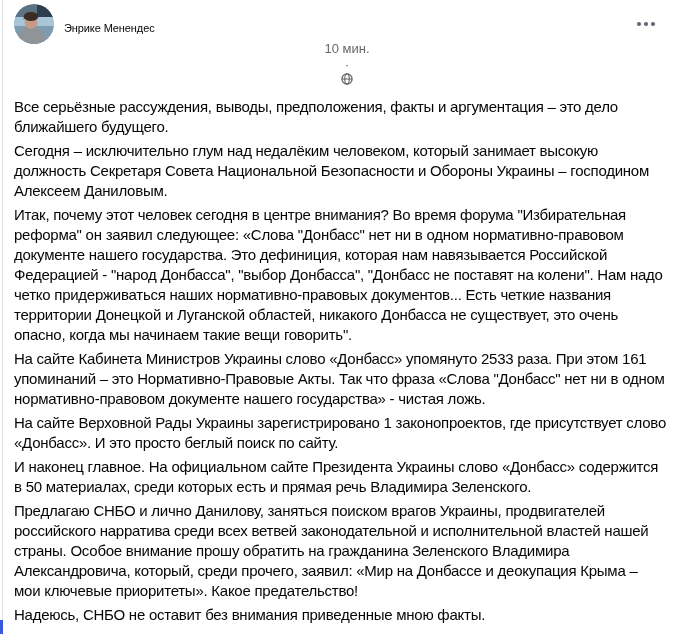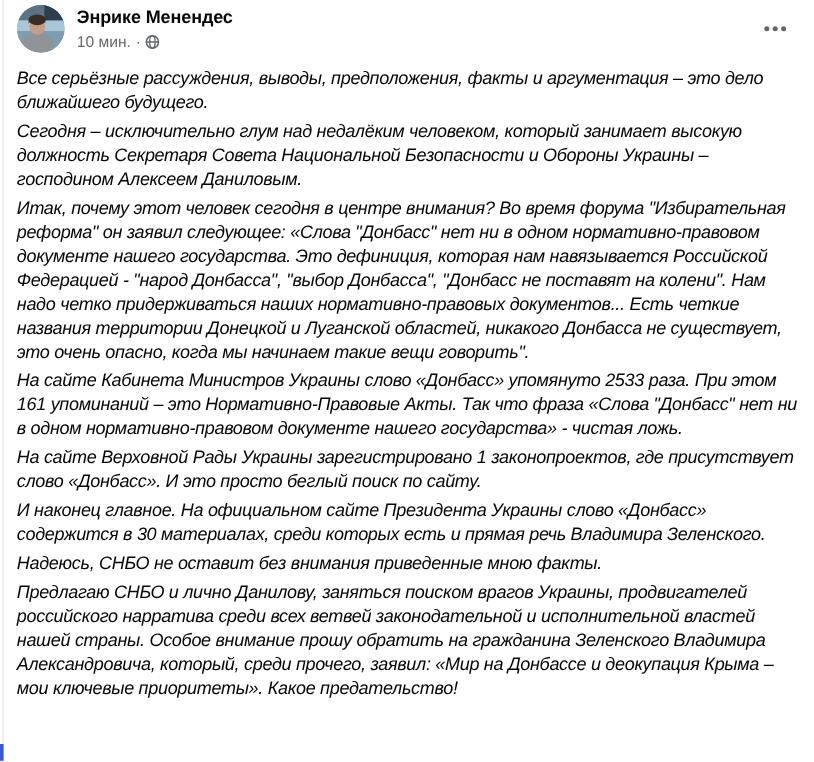--- a/index.html
+++ b/index.html
@@ -26,35 +26,36 @@
   .avatar {
     width: 40px; height: 40px;
     border-radius: 50%;
     overflow: hidden;
     flex: 0 0 40px;
     cursor: pointer;
   }
   .avatar svg { display: block; }
   .header-info { margin-left: 10px; flex: 1; }
   .author-name {
-    font-size: 15px;
-    font-weight: 700;
+    font-size: 11px;
+    font-weight: 400;
     color: #050505;
     line-height: 19px;
-    margin-top: 1px;
+    margin-top: 15px;
     letter-spacing: -0.1px;
     cursor: pointer;
   }
   .meta-row {
     display: flex;
     align-items: center;
     margin-top: 3px;
     font-size: 13px;
     color: #65676b;
     line-height: 16px;
+    flex-direction: column;
   }
   .meta-row .sep { margin: 0 4px; }
   .globe { width: 12px; height: 12px; display: inline-block; }
   .more-options {
     margin-left: auto;
     margin-top: 8px;
     width: 32px; height: 24px;
     display: flex;
     align-items: center;
     justify-content: center;
@@ -63,21 +64,21 @@
     cursor: pointer;
     padding: 0;
   }
   .post-body {
     padding: 12px 12px 0 14px;
     font-size: 15px;
     line-height: 20px;
     letter-spacing: -0.25px;
     color: #050505;
   }
-  .post-body p { margin: 0 0 4px 0; font-style: italic; }
+  .post-body p { margin: 0 0 4px 0; }
   .post-body p:last-child { margin-bottom: 0; }
   .text-cursor-mark {
     position: absolute;
     left: 0;
     top: 620px;
     width: 3px;
     height: 14px;
     background: #3b57dd;
   }
 </style>
@@ -129,18 +130,18 @@
     </svg>
   </button>
 </div>
 
 <div class="post-body">
   <p>Все серьёзные рассуждения, выводы, предположения, факты и аргументация – это дело ближайшего будущего.</p>
   <p>Сегодня – исключительно глум над недалёким человеком, который занимает высокую должность Секретаря Совета Национальной Безопасности и Обороны Украины – господином Алексеем Даниловым.</p>
   <p>Итак, почему этот человек сегодня в центре внимания? Во время форума "Избирательная реформа" он заявил следующее: «Слова "Донбасс" нет ни в одном нормативно-правовом документе нашего государства. Это дефиниция, которая нам навязывается Российской Федерацией - "народ Донбасса", "выбор Донбасса", "Донбасс не поставят на колени". Нам надо четко придерживаться наших нормативно-правовых документов... Есть четкие названия территории Донецкой и Луганской областей, никакого Донбасса не существует, это очень опасно, когда мы начинаем такие вещи говорить".</p>
   <p>На сайте Кабинета Министров Украины слово «Донбасс» упомянуто 2533 раза. При этом 161 упоминаний – это Нормативно-Правовые Акты. Так что фраза «Слова "Донбасс" нет ни в одном нормативно-правовом документе нашего государства» - чистая ложь.</p>
   <p>На сайте Верховной Рады Украины зарегистрировано 1 законопроектов, где присутствует слово «Донбасс». И это просто беглый поиск по сайту.</p>
-  <p>И наконец главное. На официальном сайте Президента Украины слово «Донбасс» содержится в 30 материалах, среди которых есть и прямая речь Владимира Зеленского.</p>
+  <p>И наконец главное. На официальном сайте Президента Украины слово «Донбасс» содержится в 50 материалах, среди которых есть и прямая речь Владимира Зеленского.</p>
+  <p>Предлагаю СНБО и лично Данилову, заняться поиском врагов Украины, продвигателей российского нарратива среди всех ветвей законодательной и исполнительной властей нашей страны. Особое внимание прошу обратить на гражданина Зеленского Владимира Александровича, который, среди прочего, заявил: «Мир на Донбассе и деокупация Крыма – мои ключевые приоритеты». Какое предательство!</p>
   <p>Надеюсь, СНБО не оставит без внимания приведенные мною факты.</p>
-  <p>Предлагаю СНБО и лично Данилову, заняться поиском врагов Украины, продвигателей российского нарратива среди всех ветвей законодательной и исполнительной властей нашей страны. Особое внимание прошу обратить на гражданина Зеленского Владимира Александровича, который, среди прочего, заявил: «Мир на Донбассе и деокупация Крыма – мои ключевые приоритеты». Какое предательство!</p>
 </div>
 
 <div class="text-cursor-mark"></div>
 
 </body></html>

